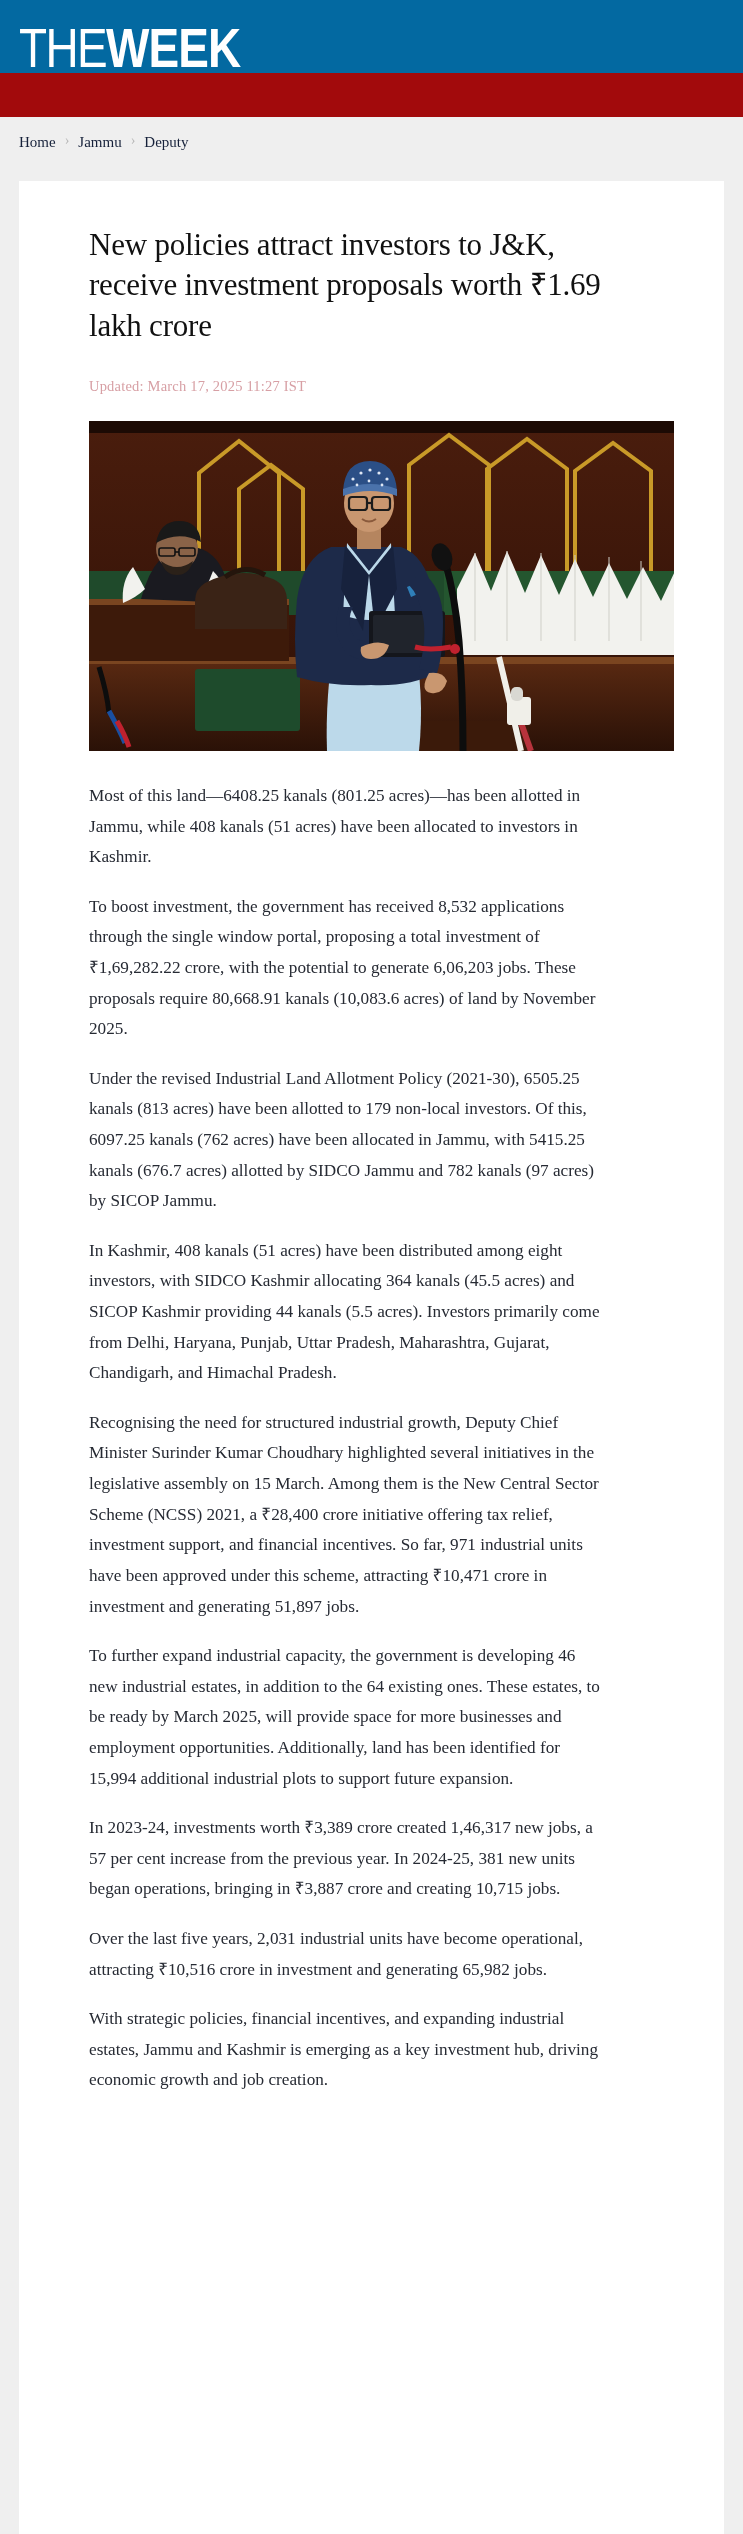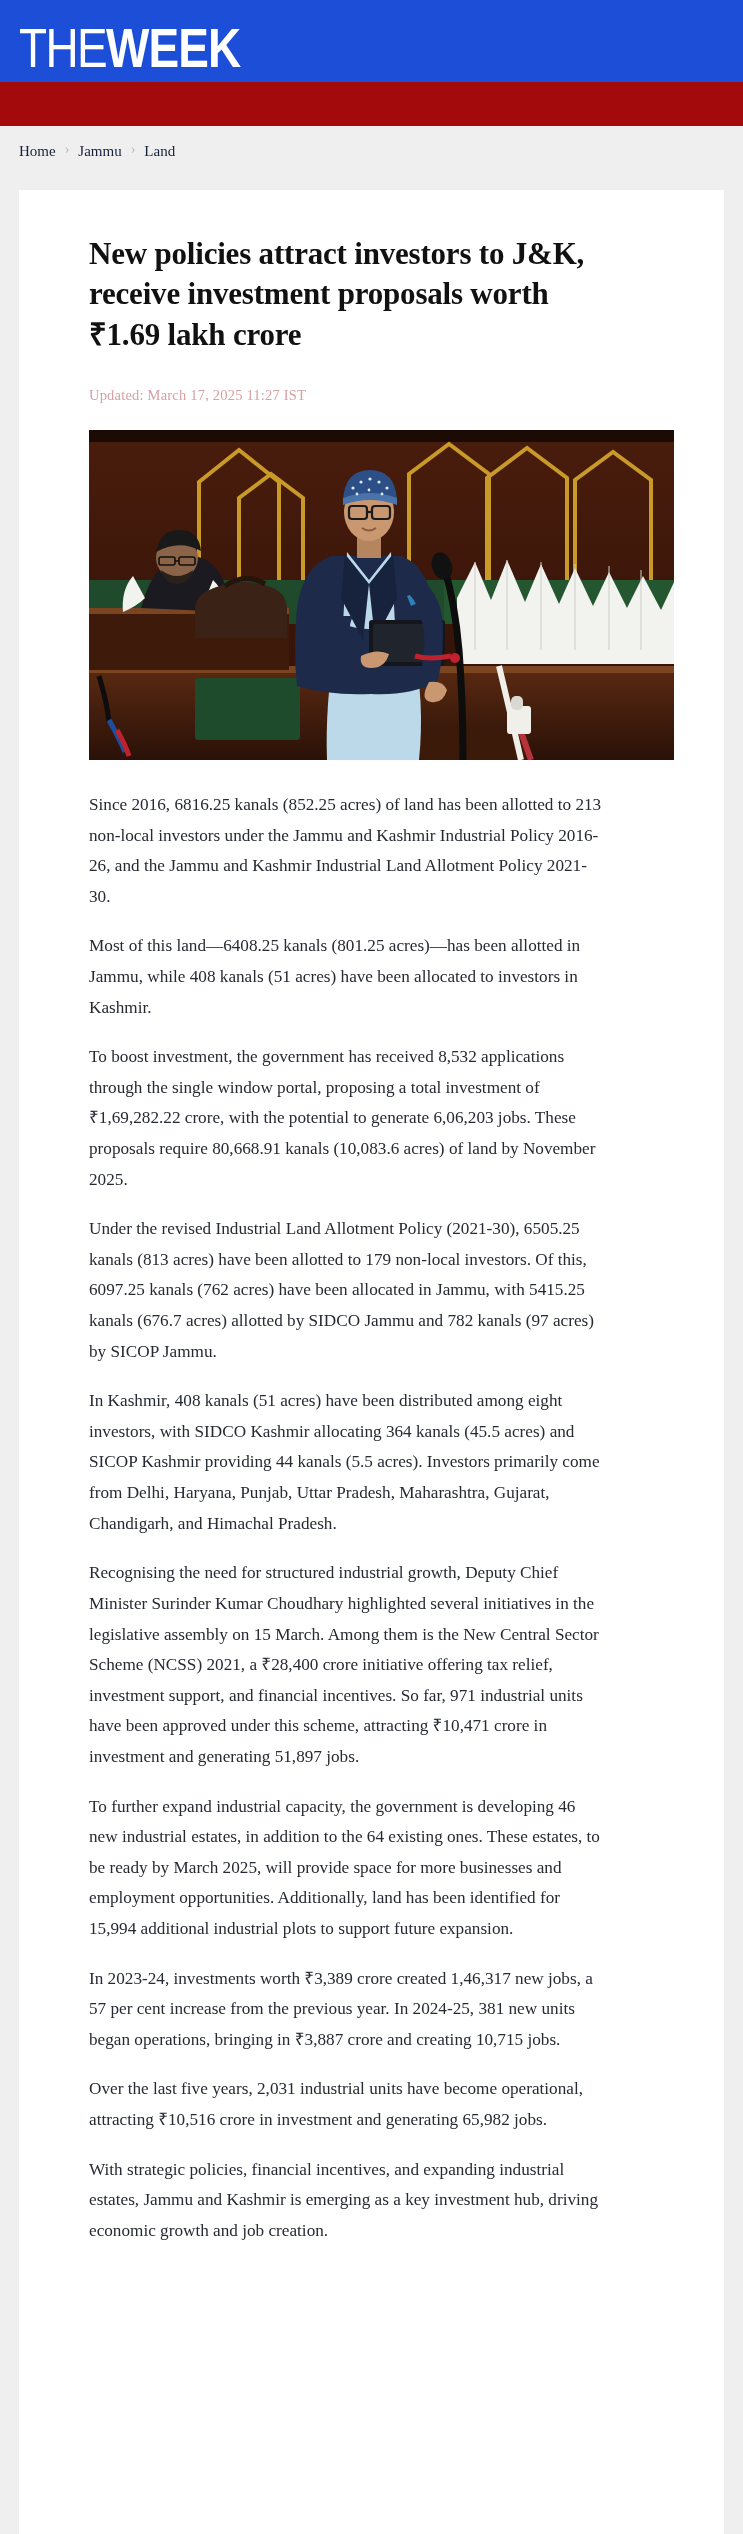--- a/index.html
+++ b/index.html
@@ -6,22 +6,22 @@
   * { box-sizing: border-box; margin: 0; padding: 0; }
   html, body {
     width: 743px;
     background: #efefef;
     font-family: "Liberation Serif", serif;
   }
   body { width: 743px; min-height: 2534px; position: relative; }
 
   
   .masthead {
-    background: #1d4ed8;
-    height: 82px;
+    background: #0369a1;
+    height: 73px;
     position: relative;
     overflow: hidden;
   }
   .logo-link {
     position: absolute;
     left: 19px;
     top: 14px;
     height: 68px;
     display: flex;
     align-items: center;
@@ -82,21 +82,21 @@
   }
   .article-inner {
     padding: 0 46px 0 70px;
     max-width: 630px;
   }
 
   .headline {
     font-family: "Liberation Serif", serif;
     font-size: 31px;
     line-height: 1.30;
-    font-weight: 700;
+    font-weight: 400;
     color: #111111;
     letter-spacing: -0.2px;
     margin-bottom: 32px;
   }
 
   .updated {
     font-family: "Liberation Serif", serif;
     font-size: 14.5px;
     color: #d79fa4;
     letter-spacing: 0.2px;
@@ -134,21 +134,21 @@
 </header>
 
 <nav class="navband"></nav>
 
 <div class="breadcrumb-bar">
   <div class="breadcrumb">
     <a href="#" class="crumb">Home</a>
     <span class="crumb-sep">›</span>
     <a href="#" class="crumb">Jammu</a>
     <span class="crumb-sep">›</span>
-    <a href="#" class="crumb">Land</a>
+    <a href="#" class="crumb">Deputy</a>
   </div>
 </div>
 
 <main class="article-card">
   <div class="article-inner">
 
     <h1 class="headline">New policies attract investors to J&amp;K, receive investment proposals worth ₹1.69 lakh crore</h1>
 
     <div class="updated">Updated: March 17, 2025 11:27 IST</div>
 
@@ -270,21 +270,20 @@
         <rect x="418" y="276" width="24" height="28" rx="3" fill="#f0efe9"></rect>
         <rect x="422" y="266" width="12" height="14" rx="5" fill="#d9d8d2"></rect>
 
         <path d="M10 246 q8 26 10 46" fill="none" stroke="#0d0d0d" stroke-width="5"></path>
         <path d="M20 290 q10 18 16 32" fill="none" stroke="#1a4fa0" stroke-width="5"></path>
         <path d="M28 300 q8 14 12 26" fill="none" stroke="#c0212e" stroke-width="5"></path>
       </svg>
     </figure>
 
     <div class="article-body">
-      <p>Since 2016, 6816.25 kanals (852.25 acres) of land has been allotted to 213 non-local investors under the Jammu and Kashmir Industrial Policy 2016-26, and the Jammu and Kashmir Industrial Land Allotment Policy 2021-30.</p>
       <p>Most of this land—6408.25 kanals (801.25 acres)—has been allotted in Jammu, while 408 kanals (51 acres) have been allocated to investors in Kashmir.</p>
       <p>To boost investment, the government has received 8,532 applications through the single window portal, proposing a total investment of ₹1,69,282.22 crore, with the potential to generate 6,06,203 jobs. These proposals require 80,668.91 kanals (10,083.6 acres) of land by November 2025.</p>
       <p>Under the revised Industrial Land Allotment Policy (2021-30), 6505.25 kanals (813 acres) have been allotted to 179 non-local investors. Of this, 6097.25 kanals (762 acres) have been allocated in Jammu, with 5415.25 kanals (676.7 acres) allotted by SIDCO Jammu and 782 kanals (97 acres) by SICOP Jammu.</p>
       <p>In Kashmir, 408 kanals (51 acres) have been distributed among eight investors, with SIDCO Kashmir allocating 364 kanals (45.5 acres) and SICOP Kashmir providing 44 kanals (5.5 acres). Investors primarily come from Delhi, Haryana, Punjab, Uttar Pradesh, Maharashtra, Gujarat, Chandigarh, and Himachal Pradesh.</p>
       <p>Recognising the need for structured industrial growth, Deputy Chief Minister Surinder Kumar Choudhary highlighted several initiatives in the legislative assembly on 15 March. Among them is the New Central Sector Scheme (NCSS) 2021, a ₹28,400 crore initiative offering tax relief, investment support, and financial incentives. So far, 971 industrial units have been approved under this scheme, attracting ₹10,471 crore in investment and generating 51,897 jobs.</p>
       <p>To further expand industrial capacity, the government is developing 46 new industrial estates, in addition to the 64 existing ones. These estates, to be ready by March 2025, will provide space for more businesses and employment opportunities. Additionally, land has been identified for 15,994 additional industrial plots to support future expansion.</p>
       <p>In 2023-24, investments worth ₹3,389 crore created 1,46,317 new jobs, a 57 per cent increase from the previous year. In 2024-25, 381 new units began operations, bringing in ₹3,887 crore and creating 10,715 jobs.</p>
       <p>Over the last five years, 2,031 industrial units have become operational, attracting ₹10,516 crore in investment and generating 65,982 jobs.</p>
       <p>With strategic policies, financial incentives, and expanding industrial estates, Jammu and Kashmir is emerging as a key investment hub, driving economic growth and job creation.</p>
     </div>

